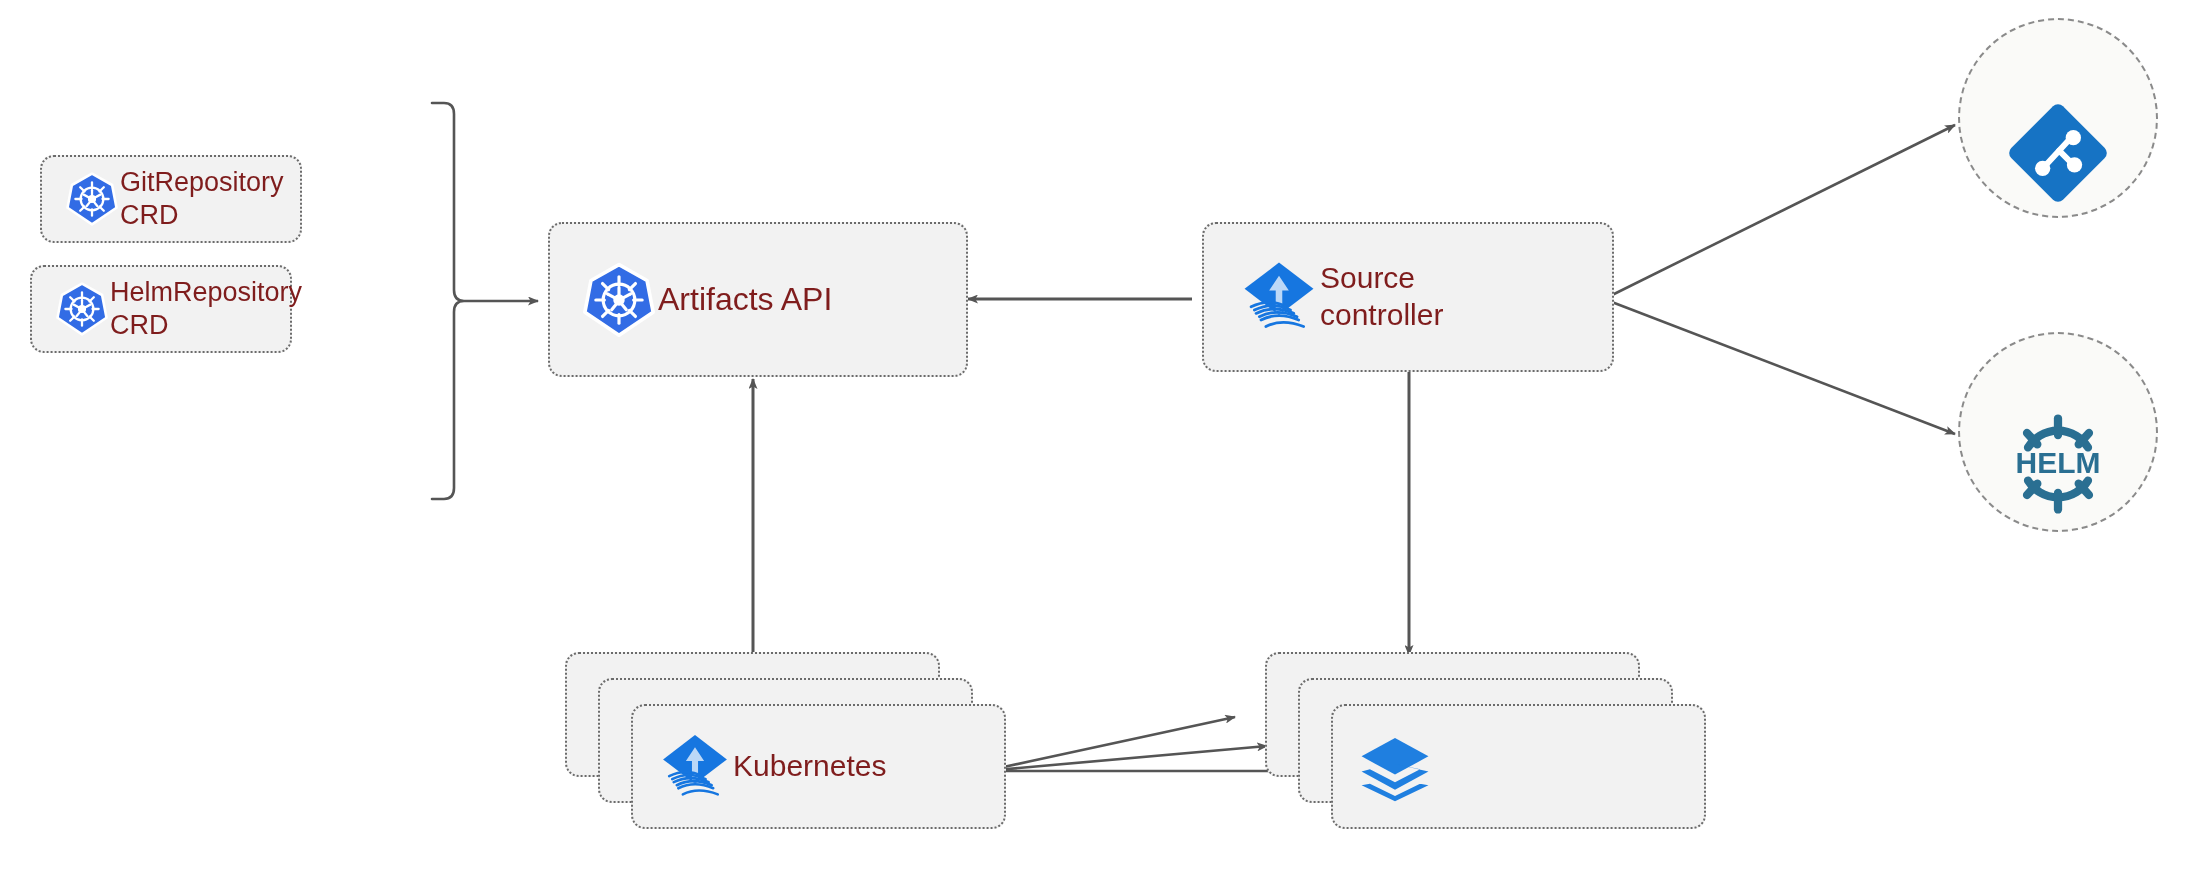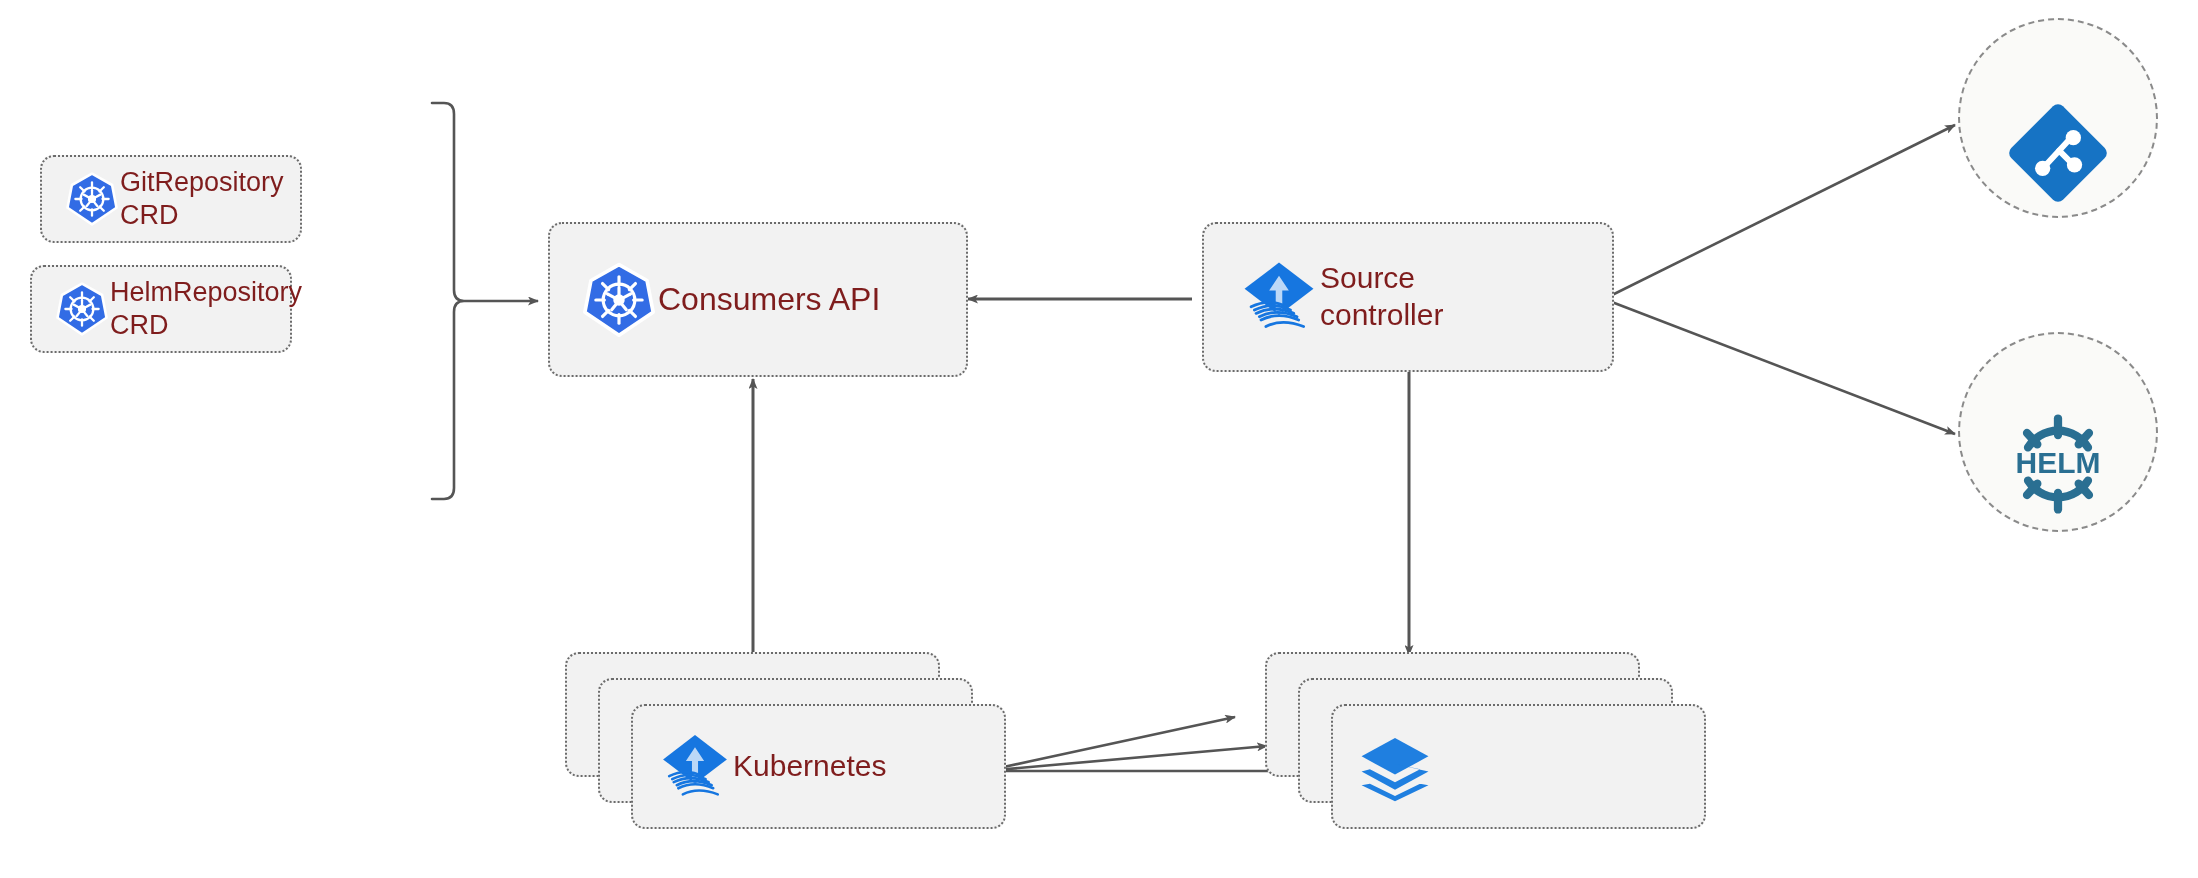--- a/index.html
+++ b/index.html
@@ -179,21 +179,21 @@
           <line x1="45.5" y1="18.5" x2="40.5" y2="23.5"></line>
           <line x1="23.5" y1="40.5" x2="18.5" y2="45.5"></line>
           <line x1="32" y1="22" x2="32" y2="29"></line>
           <line x1="41.5" y1="27" x2="35" y2="30.5"></line>
           <line x1="38" y1="40" x2="34" y2="35"></line>
           <line x1="26" y1="40" x2="30" y2="35"></line>
           <line x1="22.5" y1="27" x2="29" y2="30.5"></line>
         </g>
       </svg>
     </span>
-    <span class="label" style="font-size:32px;">Consumers API</span>
+    <span class="label" style="font-size:32px;">Artifacts API</span>
   </div>
 
   <div class="node" style="left:1202px; top:222px; width:412px; height:150px; padding-left:34px;">
     <span class="icon-slot">
       <svg width="82" height="82" viewBox="0 0 100 100">
         <polygon points="50,8 92,40 50,72 8,40" fill="#1676e0"></polygon>
         <path d="M50,24 L62,42 L54,42 L54,70 L46,70 L46,42 L38,42 Z" fill="#bcd8f7"></path>
         <g stroke="#1676e0" stroke-width="3.4" fill="none" stroke-linecap="round">
           <path d="M16,62 C30,55 46,55 60,62"></path>
           <path d="M22,70 C36,63 52,63 68,70"></path>

